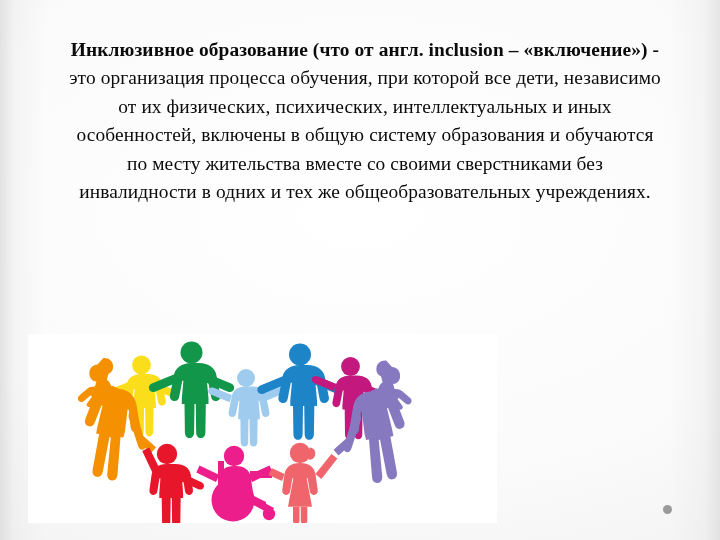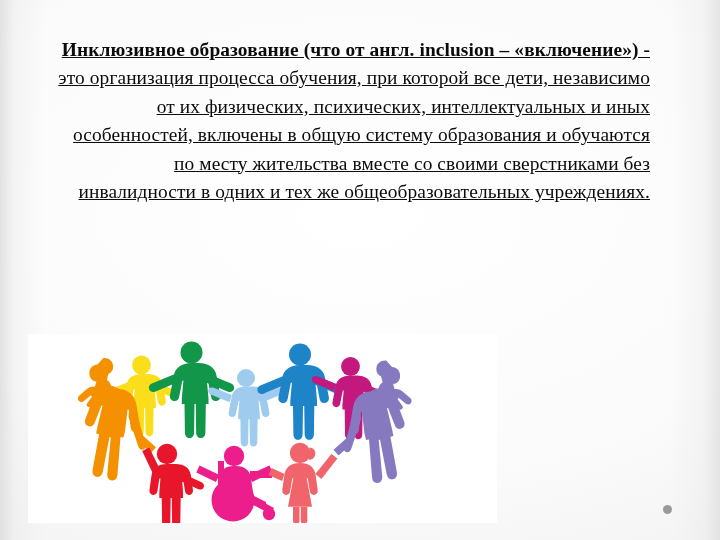--- a/index.html
+++ b/index.html
@@ -36,30 +36,29 @@
         rgba(226,226,226,.30) 14px,
         rgba(255,255,255,0) 46px,
         rgba(255,255,255,0) calc(100% - 52px),
         rgba(228,228,228,.32) calc(100% - 16px),
         rgba(208,208,208,.50) 100%);
   }
 
   
   #copy {
     position: absolute;
-    left: 54px;
+    left: 67px;
     top: 36px;
     width: 596px;
     font-size: 19.4px;
     line-height: 28.4px;
     color: #0b0b0b;
-    text-align: right;
+    text-align: center;
     letter-spacing: .1px;
     z-index: 3;
-    text-decoration: underline;
     -webkit-font-smoothing: antialiased;
   }
   #copy .lead {
     font-weight: 700;
   }
 
   
   #picture-panel {
     position: absolute;
     left: 28px;

